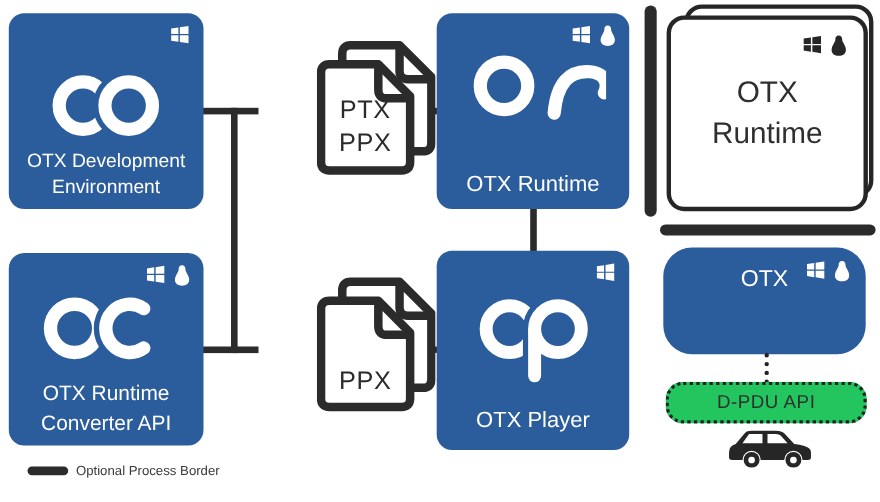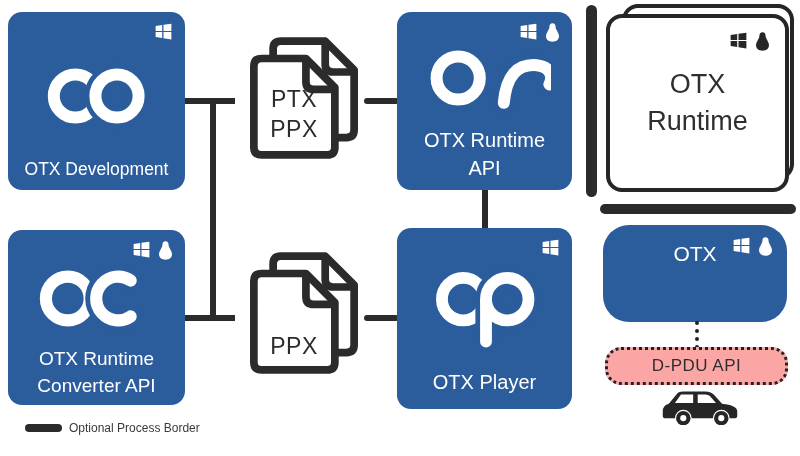--- a/index.html
+++ b/index.html
@@ -22,29 +22,29 @@
   .logo-halo  { fill:none; stroke:var(--blue); stroke-width:27; stroke-linecap:round; }
 
   .line { position:absolute; background:var(--dark); }
   .bar  { position:absolute; background:var(--dark); border-radius:6px; }
 
   .runner-box { position:absolute; background:#fff; border:4px solid #262626; border-radius:16px; }
   .runner-label { width:100%; height:100%; display:flex; flex-direction:column;
                   justify-content:center; align-items:center; color:#2f2f2f;
                   font-size:27px; line-height:37px; }
 
-  .doc-stack { position:absolute; }
+  .doc-stack { position:absolute;margin-left:38px; }
   .doc-page { fill:#fff; stroke:var(--dark); stroke-width:8; stroke-linejoin:round; }
   .doc-fold { fill:none; stroke:var(--dark); stroke-width:8; stroke-linecap:round; stroke-linejoin:round; }
   .doc-label { position:absolute; text-align:center; color:var(--dark);
                font-size:23px; line-height:30px; letter-spacing:0.5px; }
 
   .diag-box { border-radius:26px; }
   .dotted-vline { position:absolute; width:0; border-left:4px dotted #222; }
-  .dpdu-box { position:absolute; background:#fca5a5; border:3px dotted #222; border-radius:16px;
+  .dpdu-box { position:absolute; background:#22c55e; border:3px dotted #222; border-radius:16px;
               display:flex; align-items:center; justify-content:center;
               color:#2f2f2f; font-size:17px; letter-spacing:0.5px; }
 
   .legend { position:absolute; display:flex; align-items:center; }
   .legend-text { color:var(--text-dark); font-size:12px; }
 </style>
 </head>
 <body>
 
 <div class="canvas">
@@ -62,20 +62,21 @@
           <path class="fill-white" d="M3 5.7 L10.5 4.6 V11.4 H3 Z M12 4.4 L21 3 V11.4 H12 Z M3 12.6 H10.5 V19.4 L3 18.3 Z M12 12.6 H21 V21 L12 19.6 Z"></path>
         </svg>
     </div>
     <svg class="logo" viewBox="0 0 150 90" style="left:29px; top:48px; width:120px; height:72px;">
       <circle class="logo-white" cx="48" cy="45" r="27"></circle>
       <circle class="logo-halo" cx="100" cy="45" r="27"></circle>
       <circle class="logo-white" cx="100" cy="45" r="27"></circle>
     </svg>
     <div class="label" style="bottom:9px; font-size:17.5px; line-height:23px;">
       <div>OTX Development</div>
+      <div>Environment</div>
     </div>
   </div>
 
   <div class="node" style="left:8px; top:230px; width:177px; height:175px;">
     <div class="icons" style="top:9px; right:11px;">
       <svg class="ic-win" viewBox="0 0 24 24">
           <path class="fill-white" d="M3 5.7 L10.5 4.6 V11.4 H3 Z M12 4.4 L21 3 V11.4 H12 Z M3 12.6 H10.5 V19.4 L3 18.3 Z M12 12.6 H21 V21 L12 19.6 Z"></path>
         </svg>
       <svg class="ic-tux" viewBox="0 0 22 26">
           <path class="fill-white" d="M11 1 C8.2 1 7 3 7 5.6 C7 7.4 6.3 8.7 5.2 10.6 C3.9 13 2.6 15.4 2.6 18 C2.6 22.6 6.3 25 11 25 C15.7 25 19.4 22.6 19.4 18 C19.4 15.4 18.1 13 16.8 10.6 C15.7 8.7 15 7.4 15 5.6 C15 3 13.8 1 11 1 Z"></path>
@@ -126,21 +127,20 @@
           <path class="fill-white" d="M11 1 C8.2 1 7 3 7 5.6 C7 7.4 6.3 8.7 5.2 10.6 C3.9 13 2.6 15.4 2.6 18 C2.6 22.6 6.3 25 11 25 C15.7 25 19.4 22.6 19.4 18 C19.4 15.4 18.1 13 16.8 10.6 C15.7 8.7 15 7.4 15 5.6 C15 3 13.8 1 11 1 Z"></path>
         </svg>
     </div>
     <svg class="logo" viewBox="0 0 160 90" style="left:26px; top:30px; width:128px; height:72px;">
       <circle class="logo-white" cx="44" cy="45" r="27"></circle>
       <path class="logo-halo" d="M101 76 C104 42 118 27 142 29 C157 30.5 164 41 158 53"></path>
       <path class="logo-white" d="M101 76 C104 42 118 27 142 29 C157 30.5 164 41 158 53"></path>
     </svg>
     <div class="label" style="bottom:8px; font-size:20px; line-height:28px;">
       <div>OTX Runtime</div>
-      <div>API</div>
     </div>
   </div>
 
   <div class="node" style="left:397px; top:228px; width:175px; height:181px;">
     <div class="icons" style="top:9px; right:11px;">
       <svg class="ic-win" viewBox="0 0 24 24">
           <path class="fill-white" d="M3 5.7 L10.5 4.6 V11.4 H3 Z M12 4.4 L21 3 V11.4 H12 Z M3 12.6 H10.5 V19.4 L3 18.3 Z M12 12.6 H21 V21 L12 19.6 Z"></path>
         </svg>
     </div>
     <svg class="logo" viewBox="0 0 150 110" style="left:30px; top:34px; width:118px; height:98px;">

